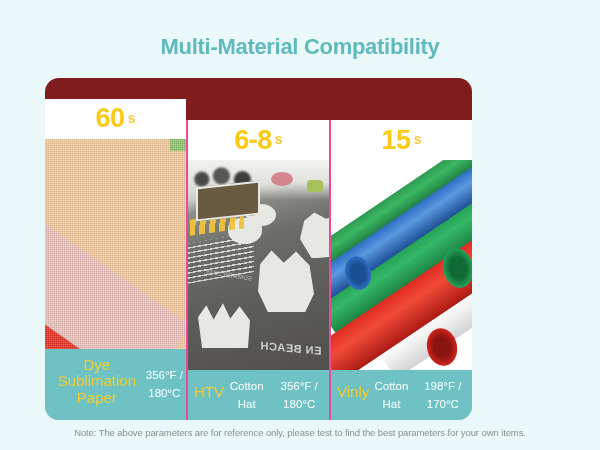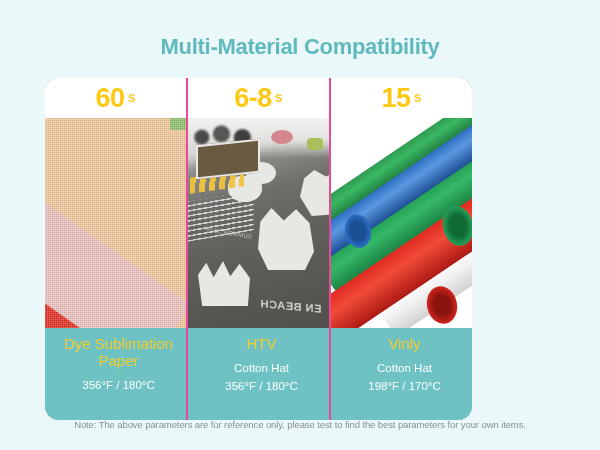--- a/index.html
+++ b/index.html
@@ -31,20 +31,21 @@
   .cards {
     position: absolute;
     left: 45px;
     top: 78px;
     width: 427px;
     height: 342px;
     display: flex;
     border-radius: 14px;
     overflow: hidden;
     background: #7f1d1d;
+    align-items: flex-end;
   }
   .card {
     flex: 1 1 0;
     display: flex;
     flex-direction: column;
     position: relative;
     background: #ffffff;
   }
   .card + .card {
     border-left: 2px solid #ec4899;
@@ -255,42 +256,42 @@
 
   
   .info {
     flex: 1 1 auto;
     background: #6ec2c4;
     color: #ffffff;
     text-align: center;
     padding: 8px 0 6px 6px;
     box-sizing: border-box;
     display: flex;
-    flex-direction: column;
+    flex-direction: row;
     align-items: center;
     justify-content: flex-start;
   }
   .info-name {
     color: #f4cc2e;
     font-size: 15px;
     line-height: 1.12;
     margin-bottom: 7px;
   }
   .info-sub {
     color: #ffffff;
     font-size: 11.5px;
     line-height: 1.55;
   }
 
   
   .note {
     position: absolute;
     left: 0;
     right: 0;
-    bottom: 20px;
+    bottom: 12px;
     text-align: center;
     color: #8a8f90;
     font-size: 9.5px;
     letter-spacing: -0.1px;
   }
 </style>
 </head>
 <body>
 
 <div class="title">Multi-Material Compatibility</div>

